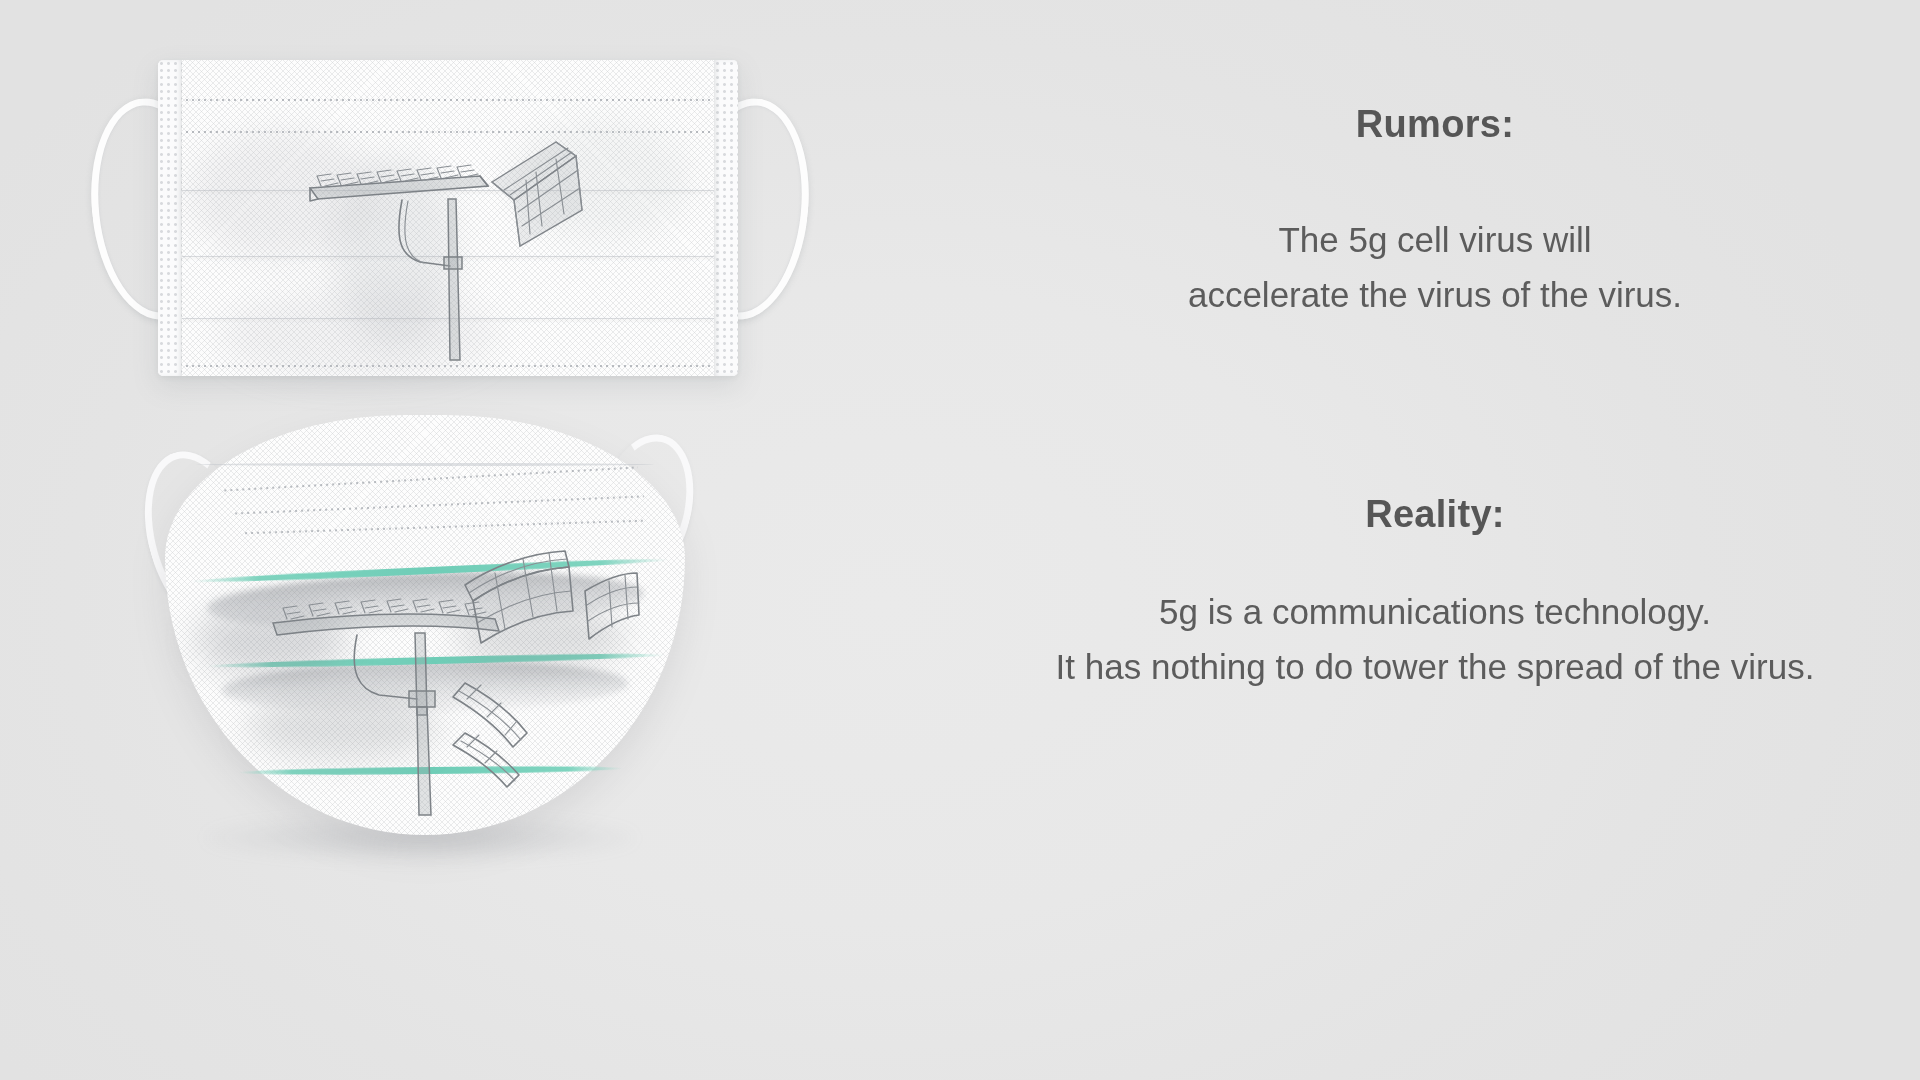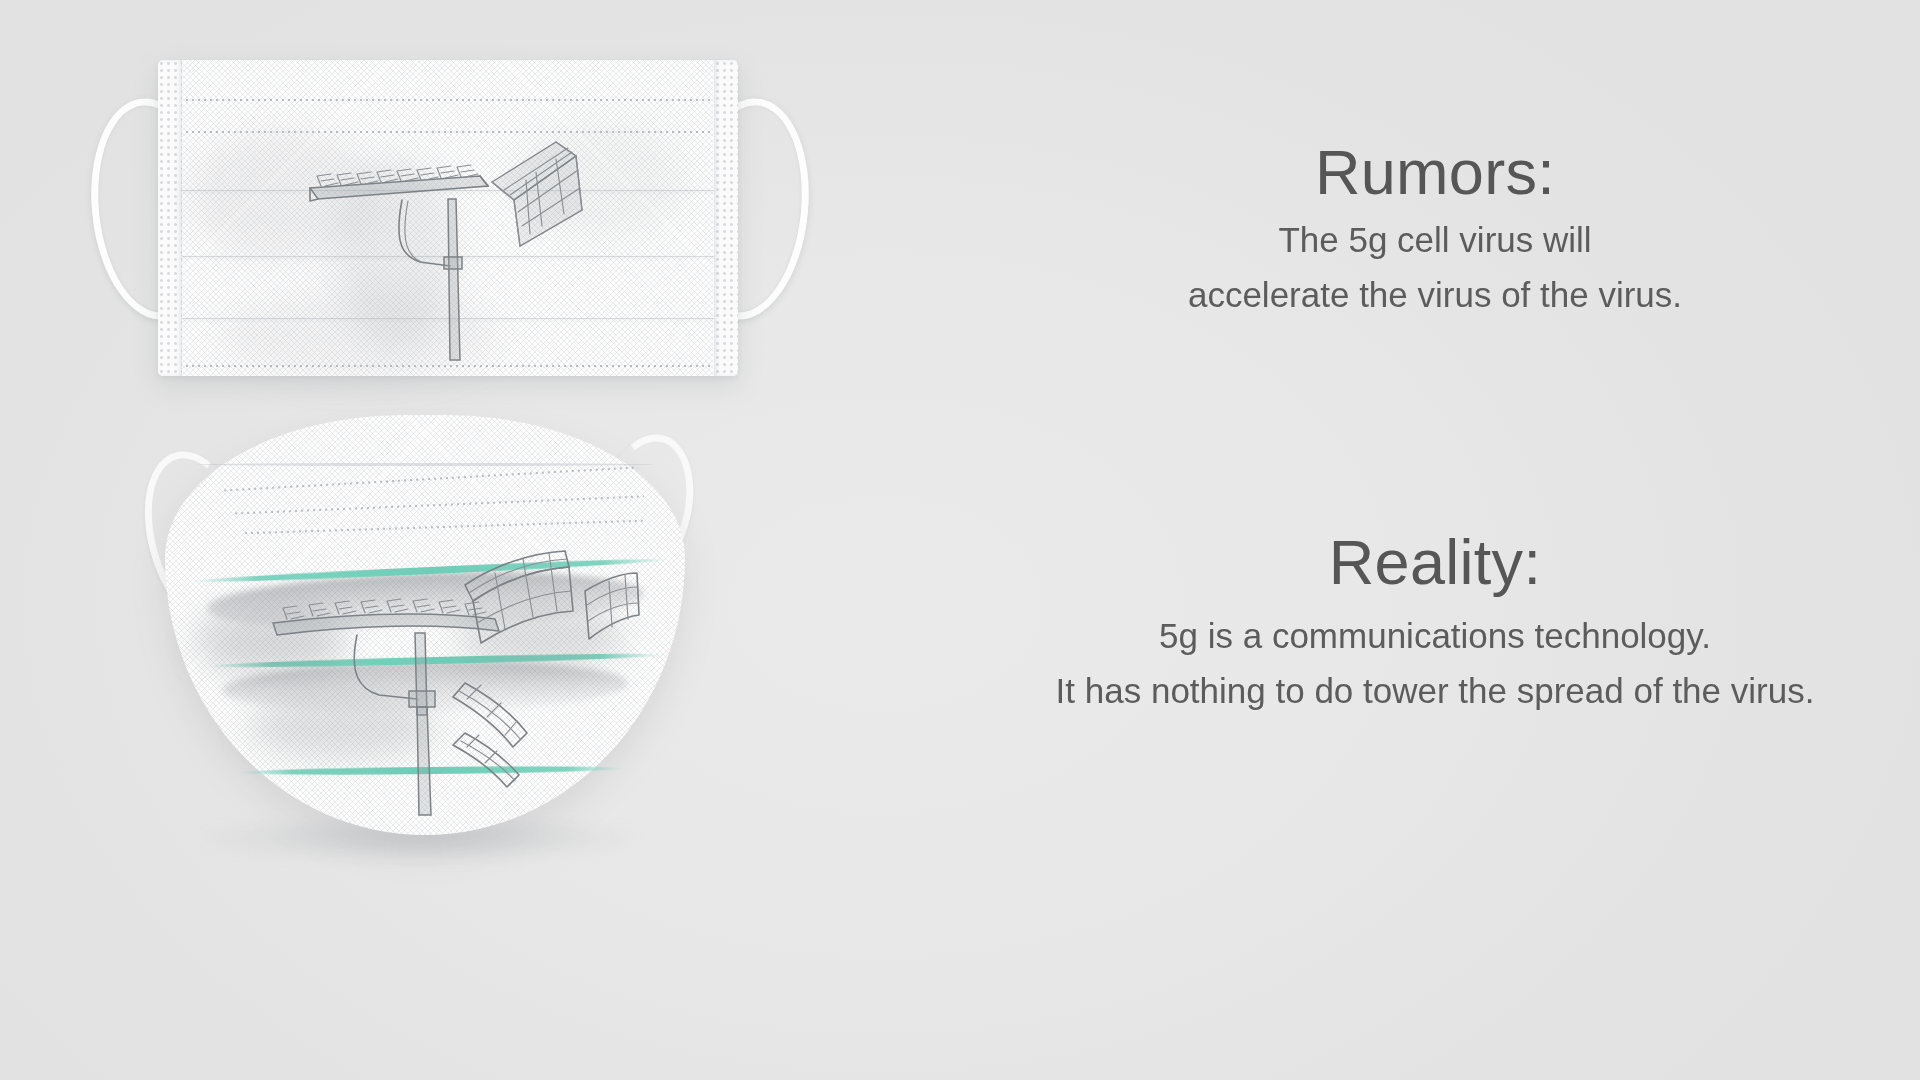--- a/index.html
+++ b/index.html
@@ -28,38 +28,37 @@
   .text-col {
     position: absolute;
     left: 950px;
     top: 0;
     width: 970px;
     height: 1080px;
   }
   .block { position: absolute; width: 100%; text-align: center; }
   .heading {
     color: #565656;
-    font-size: 63px;
-    font-weight: 400;
+    font-size: 38px;
+    font-weight: 700;
     letter-spacing: 0.3px;
     line-height: 1.0;
     white-space: nowrap;
-    margin-top: 36px;
   }
   .body-line {
     color: #5c5c5c;
     font-size: 35px;
     font-weight: 300;
     line-height: 1.58;
     white-space: nowrap;
   }
   #rumors-block { top: 105px; }
   #rumors-body  { top: 212px; }
   #reality-block { top: 495px; }
-  #reality-body  { top: 608px; }
+  #reality-body  { top: 584px; }
 
   
   .mask-wrap { position: absolute; }
 
   
   .fabric {
     background-color: #fdfdfd;
     background-image:
       repeating-linear-gradient(45deg, rgba(206,208,210,0.42) 0 0.7px, rgba(255,255,255,0) 0.7px 4.1px),
       repeating-linear-gradient(-45deg, rgba(206,208,210,0.42) 0 0.7px, rgba(255,255,255,0) 0.7px 4.1px);

